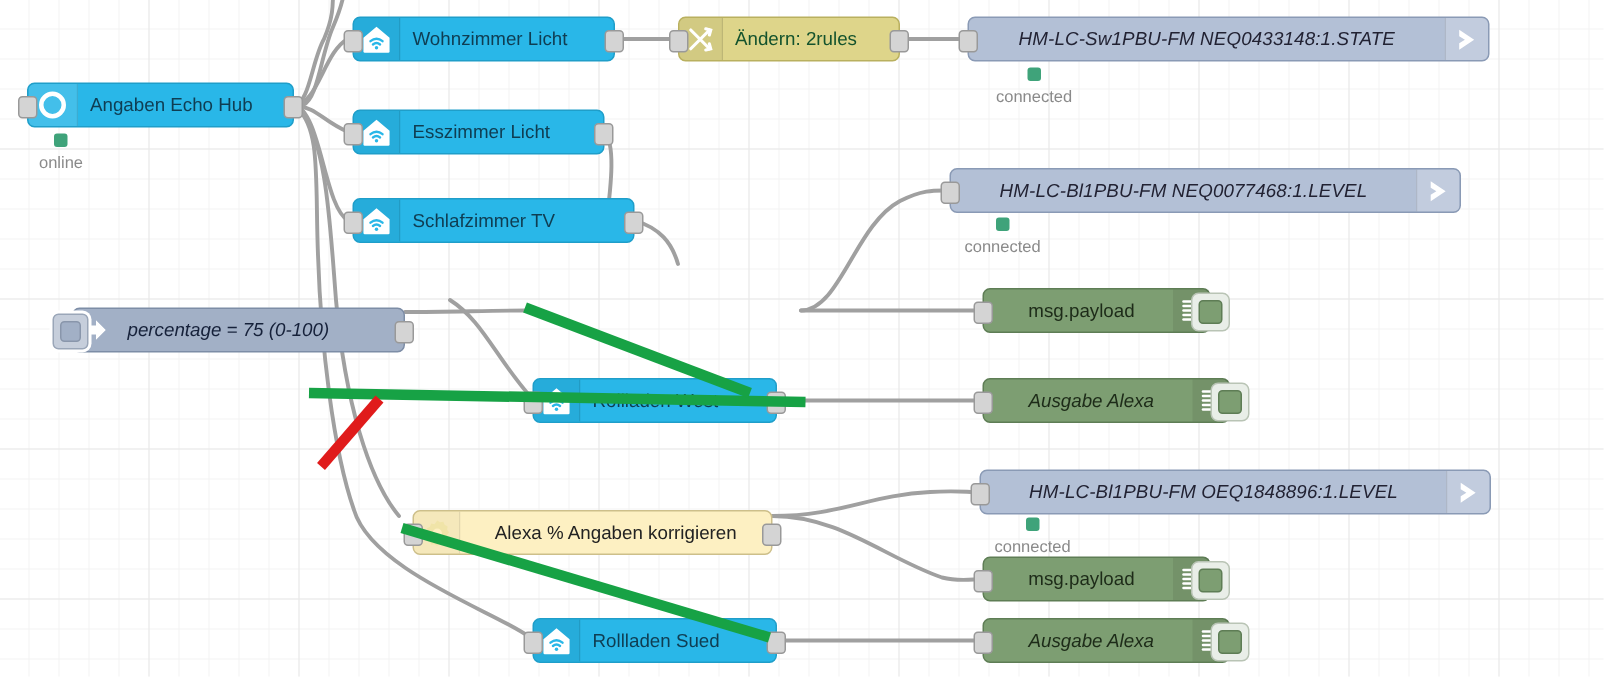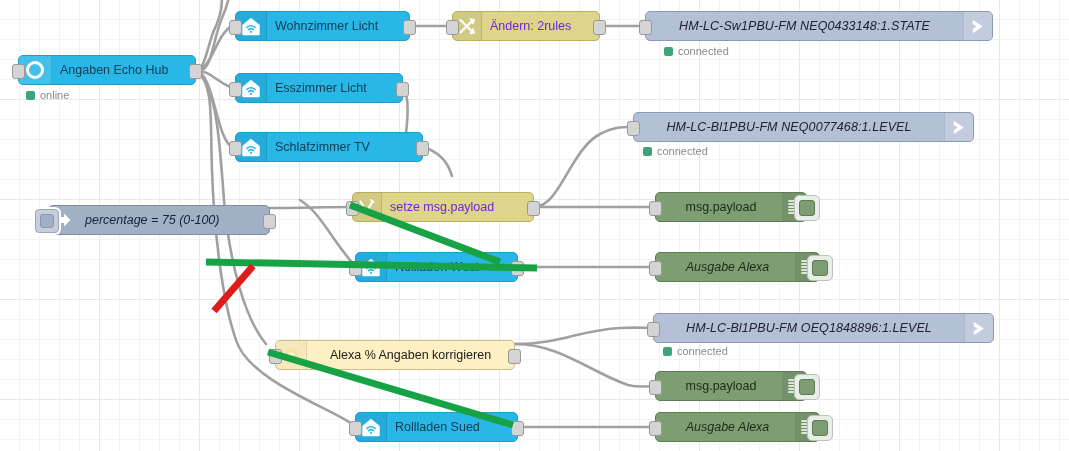--- a/index.html
+++ b/index.html
@@ -59,21 +59,21 @@
   }
   .n-inject .btn i{display:block;width:12px;height:12px;margin:4px auto;
     background:#a2b0c6;border:1px solid #8996ab;border-radius:3px;}
   .n-inject .icobox{width:28px;height:100%;display:flex;align-items:center;justify-content:center;}
   .n-inject .lbl{text-align:left;font-style:italic;color:#16213a;font-size:12.5px;}
 
   
   .n-change{background:#ded58a;border-color:#b9b05f;}
   .n-change .icobox{width:28px;height:100%;display:flex;align-items:center;justify-content:center;
     background:rgba(0,0,0,0.05);border-right:1px solid rgba(0,0,0,0.10);border-radius:4px 0 0 4px;}
-  .n-change .lbl{text-align:left;color:#6d28d9;}
+  .n-change .lbl{text-align:left;color:#14532d;}
 
   
   .n-func{background:#fdf0c2;border-color:#cdbf8a;}
   .n-func .icobox{width:30px;height:100%;display:flex;align-items:center;justify-content:center;
     background:rgba(0,0,0,0.03);border-right:1px solid rgba(0,0,0,0.08);border-radius:4px 0 0 4px;}
   .n-func .lbl{color:#222;}
 
   
   .n-debug{background:#7d9e72;border-color:#5e7d55;}
   .n-debug .lbl{color:#1d2b18;padding-left:10px;padding-right:6px;}
@@ -96,21 +96,21 @@
   .port{
     position:absolute;width:11px;height:13px;
     background:#d4d4d4;border:1px solid #999;border-radius:3px;
   }
   .port.in{left:-7px;top:8px;}
   .port.out{right:-7px;top:8px;}
 
   
   .status{
     position:absolute;display:flex;align-items:center;gap:5px;
-    font-size:11px;color:#8a8a8a;white-space:nowrap;
+    font-size:11px;color:#8a8a8a;white-space:nowrap;flex-direction:column;
   }
   .status .dot{width:9px;height:9px;border-radius:2px;background:#3fa37a;display:inline-block;}
 </style>
 </head>
 <body>
 
 <div id="canvas">
 
   <svg id="wires" viewBox="0 0 1069 451">
     <g fill="none" stroke="#a0a0a0" stroke-width="2.6" stroke-linecap="round">
@@ -234,33 +234,20 @@
           <path d="M16 4 L3.5 16.5"></path>
           <path d="M13.5 3.2 L16.8 4.1 L15.9 7.3"></path>
           <path d="M15.9 13.2 L16.8 16.5 L13.5 17.3"></path>
         </g>
       </svg>
     </span>
     <span class="lbl">Ändern: 2rules</span>
     <span class="port out"></span>
   </div>
 
-  <div class="node n-change" style="left:352px;top:192px;width:182px;">
-    <span class="port in"></span>
-    <span class="icobox">
-      <svg width="20" height="20" viewBox="0 0 20 20">
-        <g fill="none" stroke="#ffffff" stroke-width="2.1" stroke-linecap="round">
-          <path d="M3.5 4.5 L9.5 15.5 L15.5 4.5"></path>
-          <path d="M14 3 L16.5 5.2"></path>
-        </g>
-      </svg>
-    </span>
-    <span class="lbl">setze msg.payload</span>
-    <span class="port out"></span>
-  </div>
 
   <div class="node n-func" style="left:275px;top:329px;width:240px;margin-top:11px;">
     <span class="port in"></span>
     <span class="icobox">
       <svg width="21" height="21" viewBox="0 0 24 24">
         <path fill="#f0e4a8" d="M12 2.2 l2.1 1.5 2.5-.5 1 2.4 2.3 1.2-.4 2.5 1.6 2-1.6 2 .4 2.5-2.3 1.2-1 2.4-2.5-.5L12 21.8l-2.1-1.5-2.5.5-1-2.4-2.3-1.2.4-2.5-1.6-2 1.6-2-.4-2.5 2.3-1.2 1-2.4 2.5.5z"></path>
         <circle cx="12" cy="12" r="3.6" fill="#fdf0c2"></circle>
       </svg>
     </span>
     <span class="lbl">Alexa % Angaben korrigieren</span>

